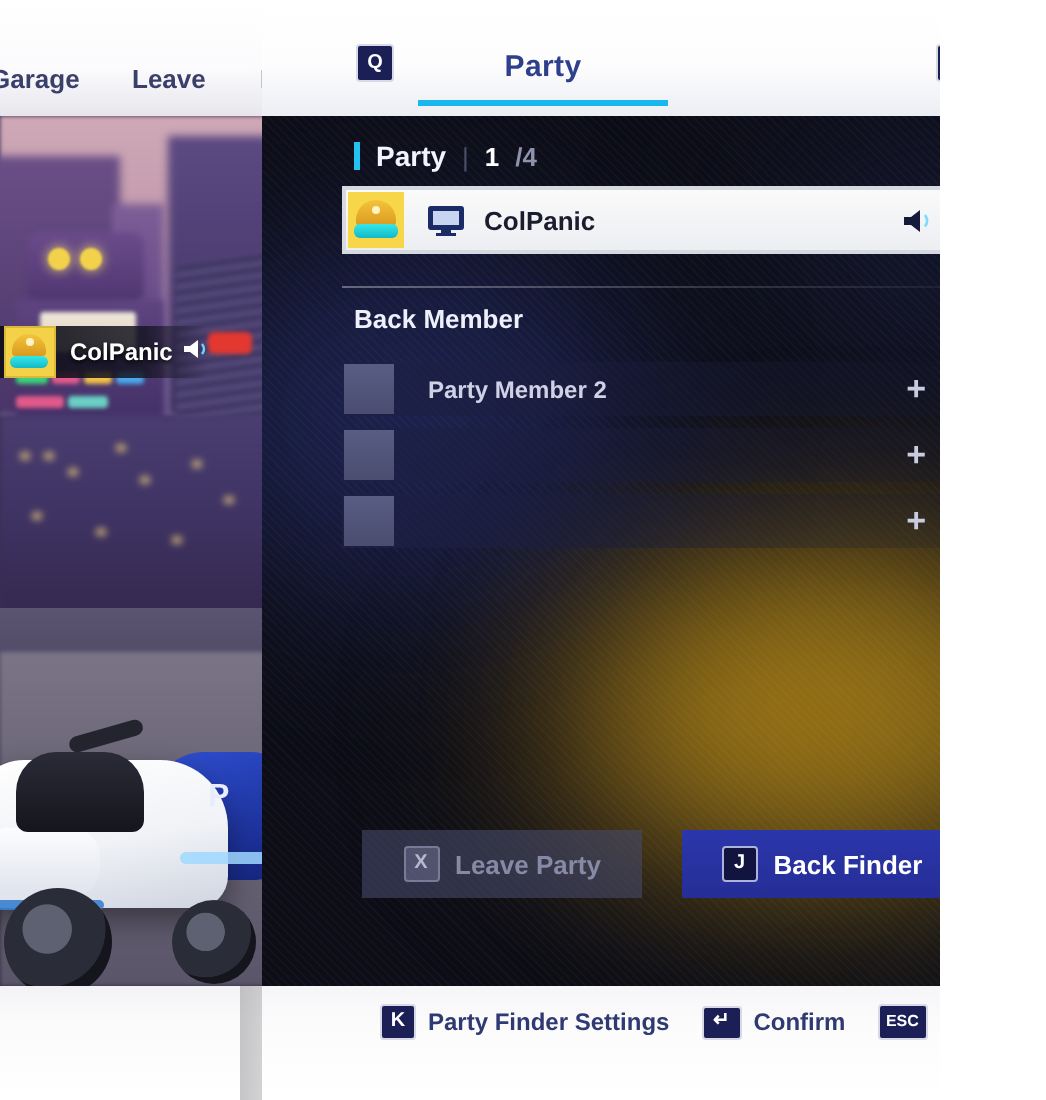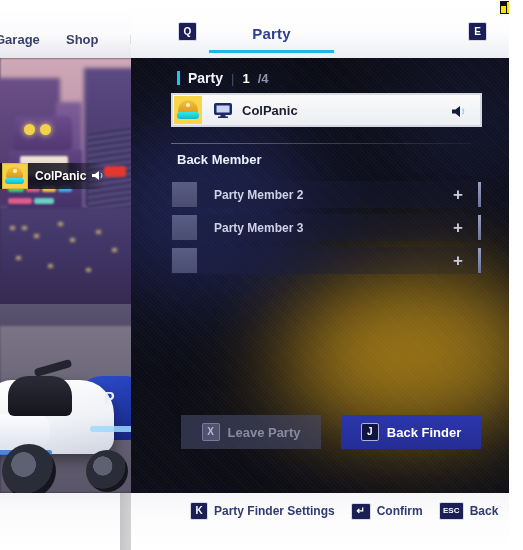--- a/index.html
+++ b/index.html
@@ -2,21 +2,21 @@
 <html><head>
 <meta charset="utf-8">
 <style>
   html,body{margin:0;padding:0;}
   body{
     width:523px;height:550px;overflow:hidden;
     font-family:"Liberation Sans", sans-serif;
     background:#ffffff;
     -webkit-font-smoothing:antialiased;
   }
-  .screen{position:relative;width:509px;height:550px;overflow:hidden;}
+  .screen{position:relative;width:470px;height:550px;overflow:hidden;}
 
   
   .game-bg{position:absolute;left:0;top:0;width:523px;height:550px;
     background:#e9e9ec;overflow:hidden;}
   .game-topbar{position:absolute;left:0;top:0;width:523px;height:58px;
     background:linear-gradient(180deg,#ffffff 0%,#fbfbfd 60%,#e6e6ec 100%);}
   .game-topnav{position:absolute;left:0;top:32px;width:180px;height:22px;
     color:#3a3f6b;font-size:13px;font-weight:bold;}
   .game-topnav span{position:absolute;white-space:nowrap;}
   .nav-garage{left:-5px;}
@@ -204,21 +204,21 @@
 <body>
 
 <div class="screen">
 
   <div class="game-bg">
 
     <div class="game-topbar"></div>
 
     <div class="game-topnav">
       <span class="nav-garage">Garage</span>
-      <span class="nav-shop">Shop</span>
+      <span class="nav-shop">Leave</span>
       <span class="nav-mode">M</span>
     </div>
 
     <div class="scene">
       <div class="sky"></div>
       <div class="bldg b1"></div>
       <div class="bldg b2"></div>
       <div class="bldg b3"></div>
       <div class="robot-head"></div>
       <div class="robot-eye l"></div>
@@ -334,21 +334,20 @@
 
       <div class="slot slot1">
         <div class="slot-av"></div>
         <span class="slot-name">Party Member 2</span>
         <span class="slot-plus">+</span>
         <span class="slot-edge"></span>
       </div>
 
       <div class="slot slot2">
         <div class="slot-av"></div>
-        <span class="slot-name">Party Member 3</span>
         <span class="slot-plus">+</span>
         <span class="slot-edge"></span>
       </div>
 
       <div class="slot slot3">
         <div class="slot-av"></div>
         <span class="slot-plus">+</span>
         <span class="slot-edge"></span>
       </div>
 

